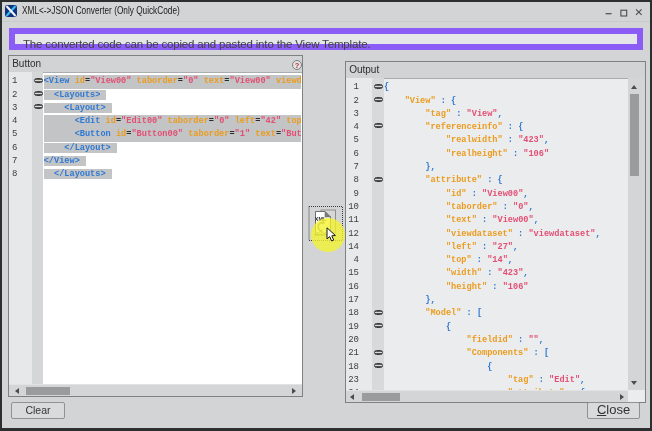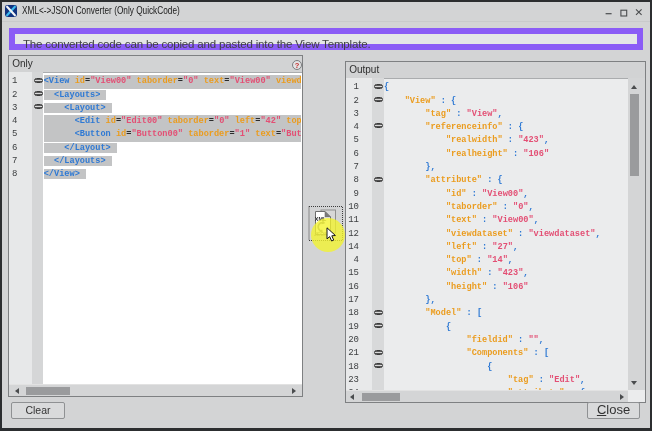--- a/index.html
+++ b/index.html
@@ -53,21 +53,21 @@
   <path d="M5.6 8.7 H11.6" stroke="#4a4c4e" stroke-width="1.2"></path>
   <rect x="20.9" y="5.2" width="5.8" height="5.8" fill="none" stroke="#4a4c4e" stroke-width="1.1"></rect>
   <path d="M36 4.3 L41.6 9.9 M41.6 4.3 L36 9.9" stroke="#4a4c4e" stroke-width="1.1"></path>
 </svg>
 <div id="infobar" class="abs">
     <span>The converted code can be copied and pasted into the View Template.</span>
   </div>
 
 <div id="inpanel" class="panel abs">
   <div class="phead">
-      <b>Only</b>
+      <b>Button</b>
     </div>
 
   <svg class="abs" style="right:0.5px;top:3.5px" width="10" height="10" viewBox="0 0 10 10">
     <circle cx="5" cy="5" r="4.5" fill="#e2e3e4" stroke="#717375" stroke-width="0.9"></circle>
     <text x="5" y="7.6" font-size="7.5" font-weight="bold" fill="#c53030" text-anchor="middle" font-family="Liberation Sans, sans-serif">?</text>
   </svg>
   <div class="abs" style="left:0;top:16px;width:23px;bottom:12px;background:#e7e8e9;"></div>
   <div class="abs" style="left:23px;top:16px;width:11px;bottom:12px;background:#d5d6d7;"></div>
   <div class="abs gut" style="left:3px;top:19.3px;">
 <div class="line">1</div>
@@ -82,22 +82,22 @@
   <div class="pill" style="left:25px;top:21.5px;"></div>
   <div class="pill" style="left:25px;top:34.8px;"></div>
   <div class="pill" style="left:25px;top:48.1px;"></div>
   <div class="abs mono" style="left:34.7px;top:19.3px;right:1px;overflow:hidden;">
 <div class="line"><span class="self"><span class="blue">&lt;View</span> <span class="org">id</span><span class="blk">=</span><span class="red">"View00"</span> <span class="org">taborder</span><span class="blk">=</span><span class="red">"0"</span> <span class="org">text</span><span class="blk">=</span><span class="red">"View00"</span> <span class="org">viewdataset</span></span></div>
 <div class="line"><span class="sel">  <span class="blue">&lt;Layouts&gt;</span></span></div>
 <div class="line"><span class="sel">    <span class="blue">&lt;Layout&gt;</span></span></div>
 <div class="line"><span class="self">      <span class="blue">&lt;Edit</span> <span class="org">id</span><span class="blk">=</span><span class="red">"Edit00"</span> <span class="org">taborder</span><span class="blk">=</span><span class="red">"0"</span> <span class="org">left</span><span class="blk">=</span><span class="red">"42"</span> <span class="org">top</span></span></div>
 <div class="line"><span class="self">      <span class="blue">&lt;Button</span> <span class="org">id</span><span class="blk">=</span><span class="red">"Button00"</span> <span class="org">taborder</span><span class="blk">=</span><span class="red">"1"</span> <span class="org">text</span><span class="blk">=</span><span class="red">"Button00"</span></span></div>
 <div class="line"><span class="sel">    <span class="blue">&lt;/Layout&gt;</span></span></div>
+<div class="line"><span class="sel"><span class="blue">&lt;/View&gt;</span></span></div>
 <div class="line"><span class="sel">  <span class="blue">&lt;/Layouts&gt;</span></span></div>
-<div class="line"><span class="sel"><span class="blue">&lt;/View&gt;</span></span></div>
   </div>
 
   <div class="abs sbtrack" style="left:0;right:0;bottom:0;height:12px;border-top:1px solid #e2e2e2;box-sizing:border-box;">
     <div class="sbthumb" style="left:17px;top:1.5px;width:44px;height:8px;background:#9a9b9d;"></div>
     <div class="arr" style="left:6px;top:2.5px;border-top:3px solid transparent;border-bottom:3px solid transparent;border-right:4px solid #4a4c4e;"></div>
     <div class="arr" style="right:6px;top:2.5px;border-top:3px solid transparent;border-bottom:3px solid transparent;border-left:4px solid #4a4c4e;"></div>
   </div>
 </div>
 
 <svg class="abs" style="left:308px;top:205px" width="36" height="37" viewBox="0 0 36 37">

